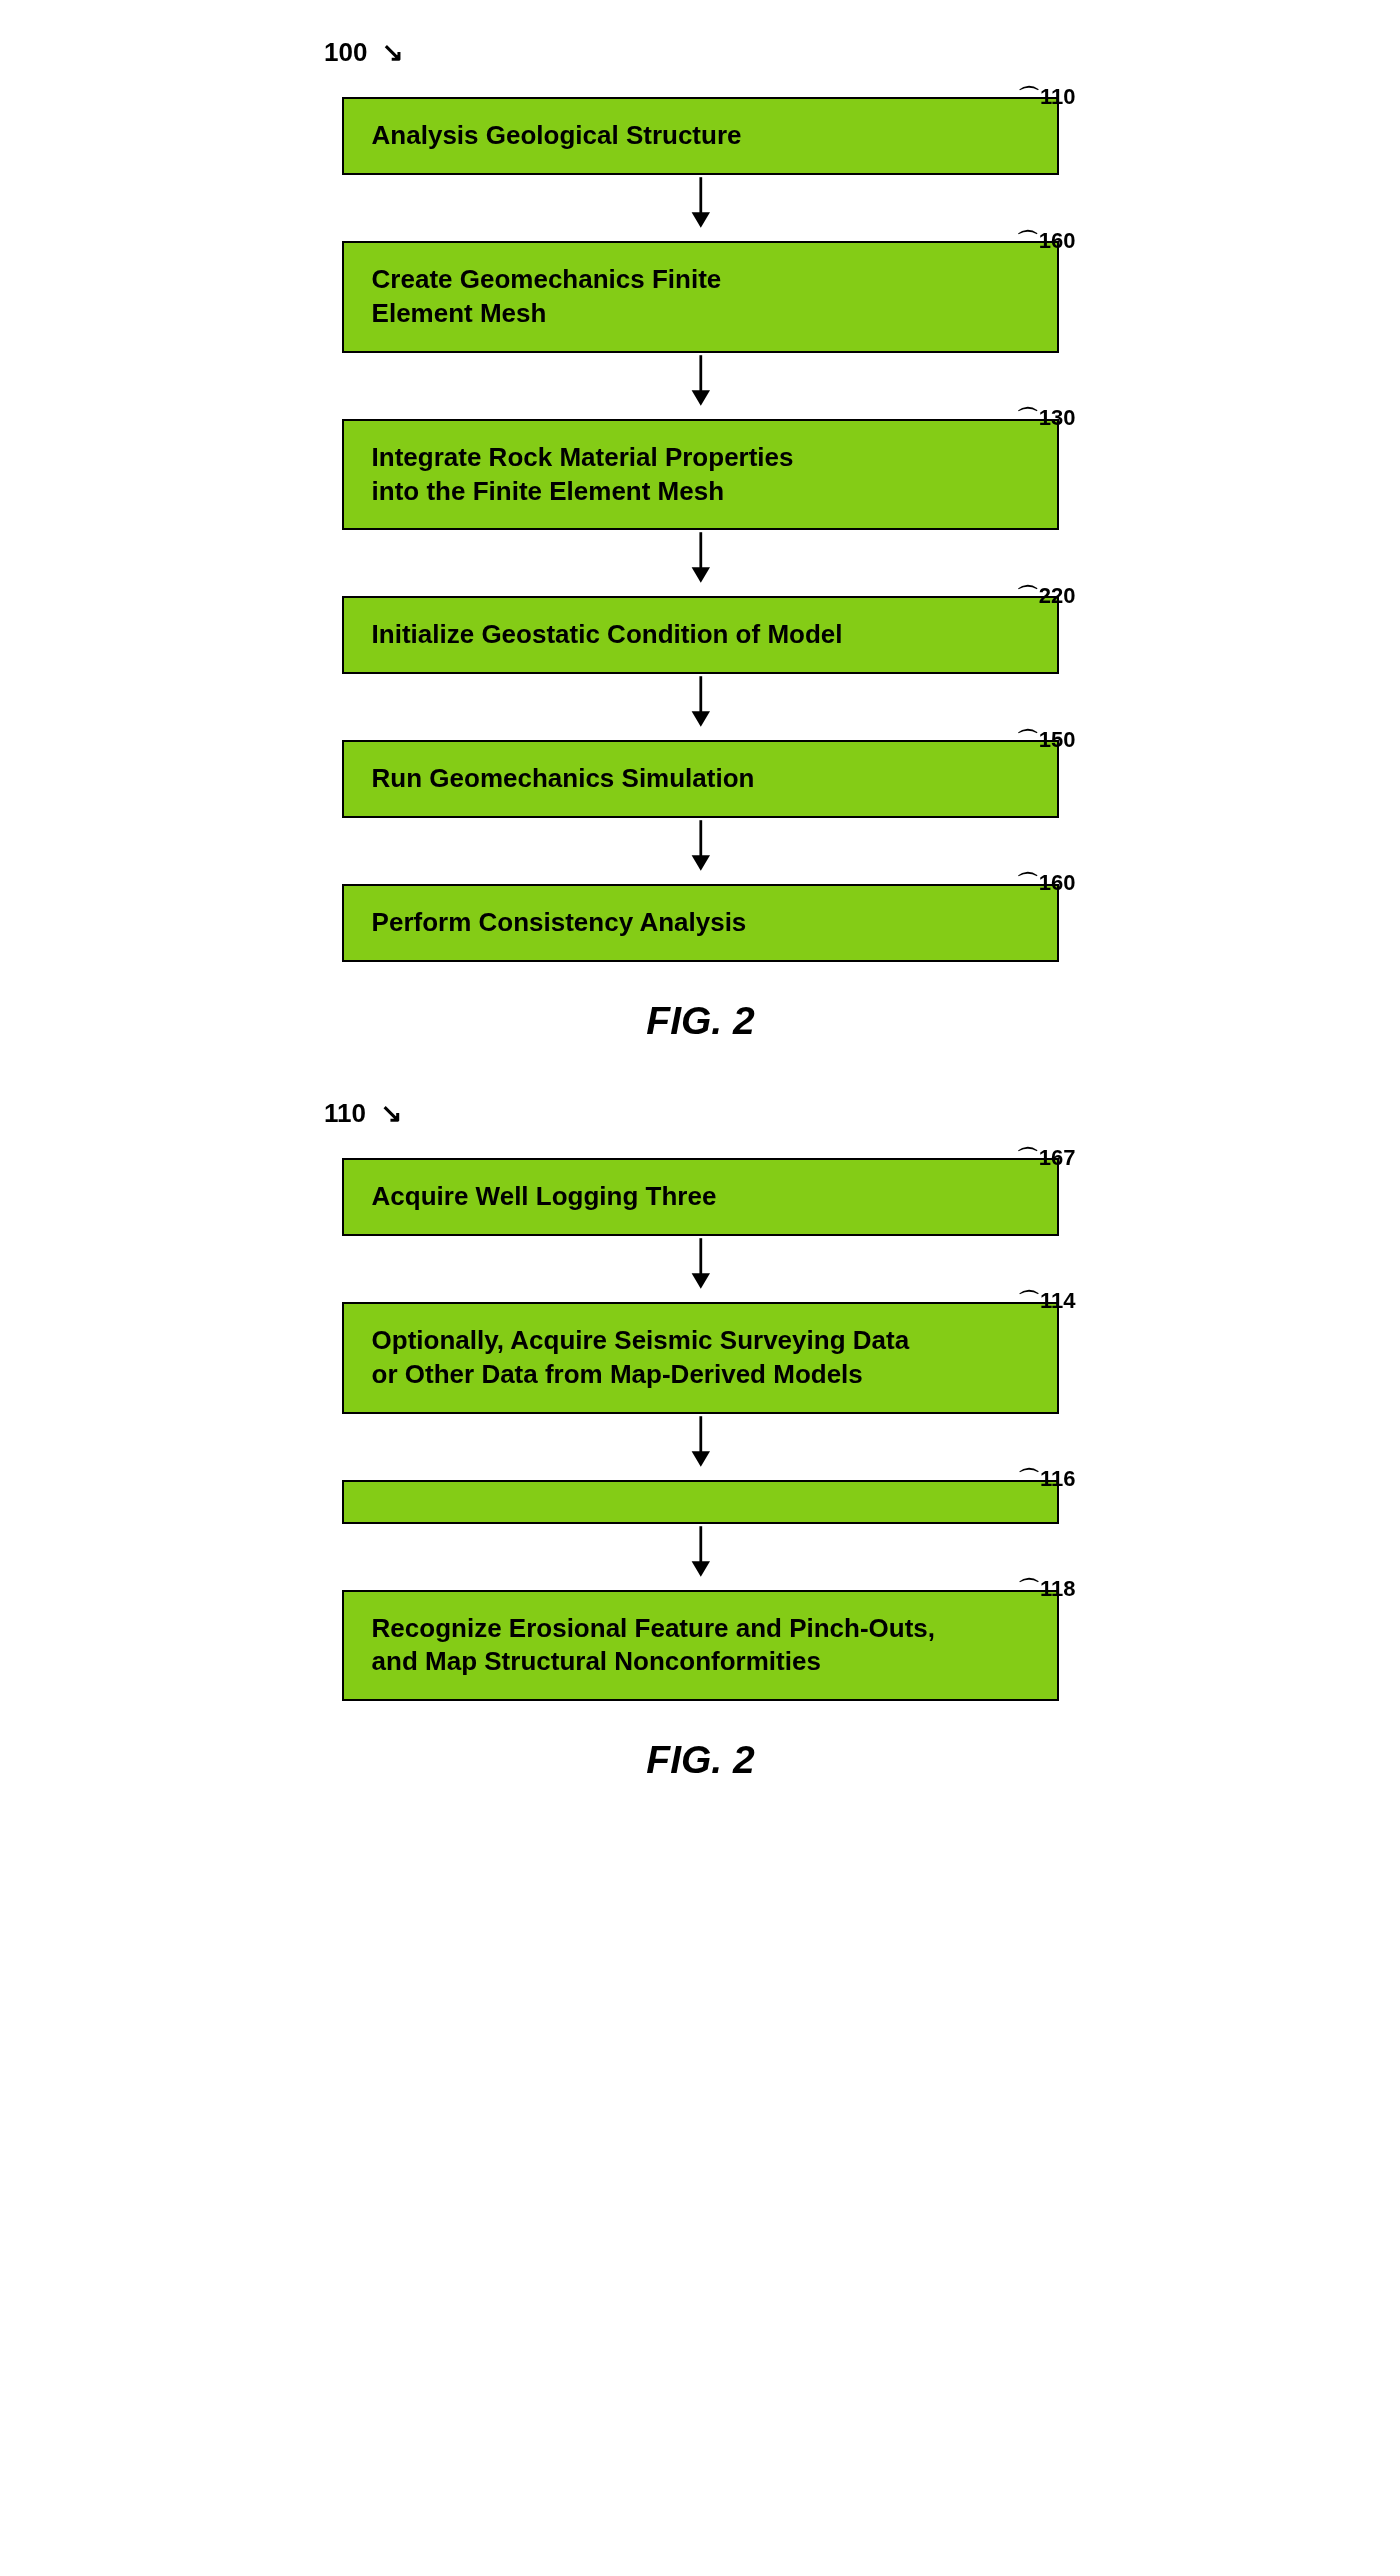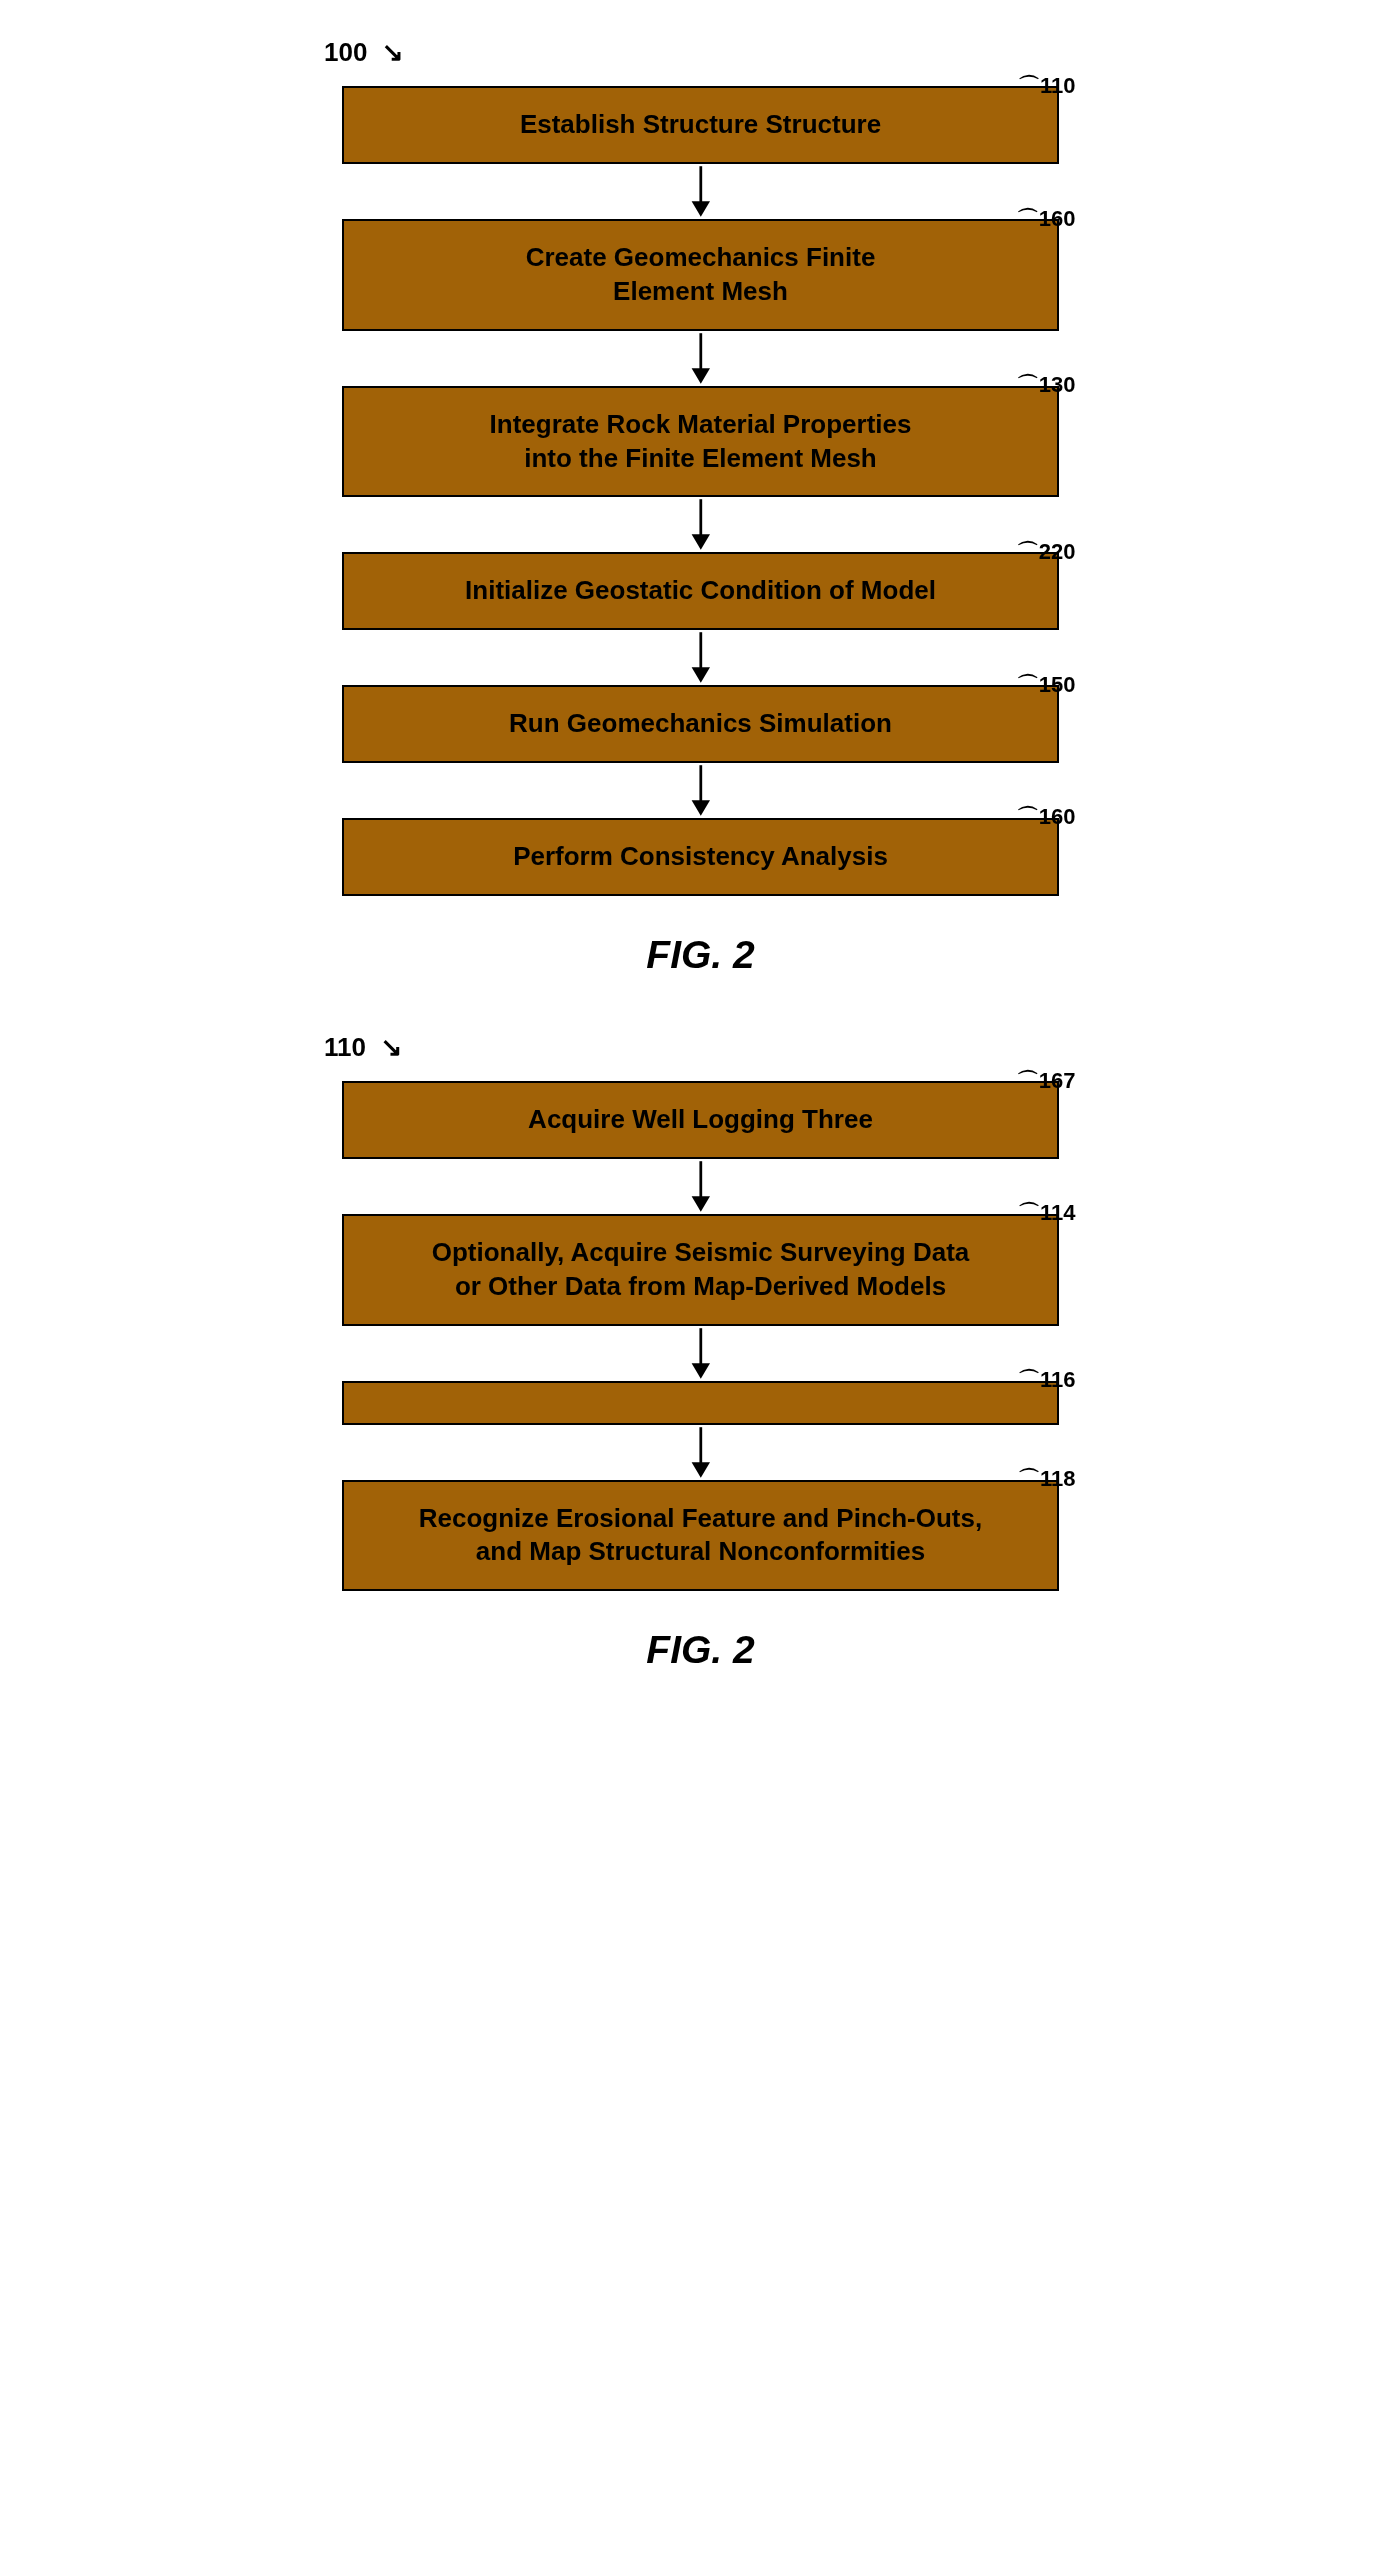--- a/index.html
+++ b/index.html
@@ -25,29 +25,29 @@
     }
     .figure-area {
       width: 827px;
       position: relative;
       display: flex;
       flex-direction: column;
       align-items: center;
     }
     .flow-box {
       border: 2.8px solid #000;
-      background: #a16207;
-      text-align: center;
+      background: #84cc16;
       font-size: 26px;
       font-weight: bold;
       font-family: Arial, sans-serif;
       padding: 20px 27.6px;
       width: 717px;
       position: relative;
       line-height: 1.3;
+      margin-top: 11px;
     }
     .box-ref {
       position: absolute;
       top: -16.5px;
       right: -18.4px;
       font-size: 22px;
       font-weight: bold;
       font-family: Arial, sans-serif;
     }
     .arrow-down {
@@ -83,21 +83,21 @@
 
 <div class="diagram-container">
 
   <div class="figure-section">
     <div class="figure-area">
 
       <div class="top-ref">100&nbsp;&nbsp;↘</div>
 
       <div class="flow-box">
         <span class="box-ref">⌒110</span>
-        <span>Establish Structure Structure</span>
+        <span>Analysis Geological Structure</span>
       </div>
 
       <div class="arrow-down">
         <svg viewBox="0 0 30 55" xmlns="http://www.w3.org/2000/svg">
           <line x1="15" y1="0" x2="15" y2="42" stroke="#000" stroke-width="3"></line>
           <polygon points="15,55 5,38 25,38" fill="#000"></polygon>
         </svg>
       </div>
 
       <div class="flow-box">

